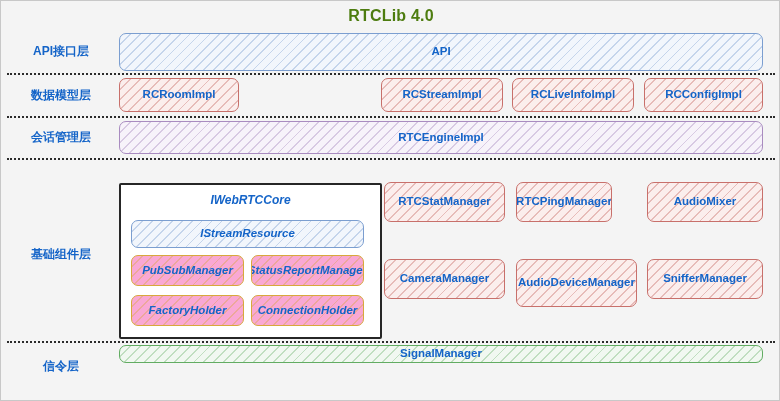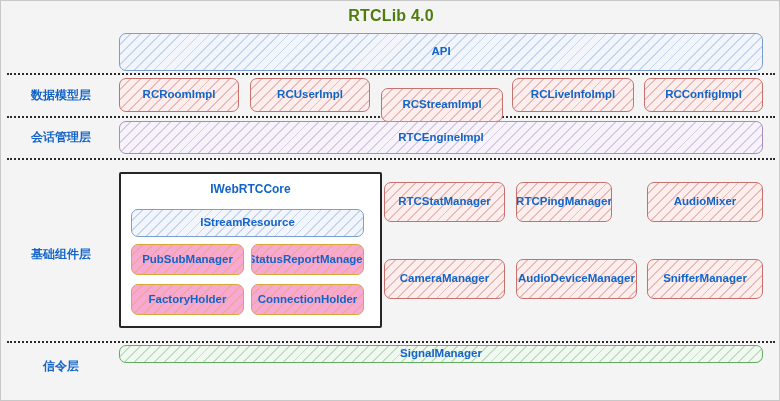--- a/index.html
+++ b/index.html
@@ -147,50 +147,48 @@
 
 <div id="diagram-root">
 
   <div class="title">RTCLib 4.0</div>
 
   <div class="sep" style="top:72px;"></div>
   <div class="sep" style="top:115px;"></div>
   <div class="sep" style="top:157px;"></div>
   <div class="sep" style="top:340px;"></div>
 
+  <div class="layer-label" style="top:50px;">API接口层</div>
   <div class="layer-label" style="top:94px;">数据模型层</div>
   <div class="layer-label" style="top:136px;">会话管理层</div>
   <div class="layer-label" style="top:253px;">基础组件层</div>
   <div class="layer-label" style="top:365px;">信令层</div>
 
   <div class="node v-blue" style="left:118px; top:32px; width:644px; height:38px;">
     <span class="node-label">API</span>
   </div>
 
   <div class="node v-red" style="left:118px; top:77px; width:120px; height:34px;">
     <span class="node-label">RCRoomImpl</span>
   </div>
-  <div class="node v-red" style="left:249px; top:77px; width:120px; height:34px;">
-    <span class="node-label">RCUserImpl</span>
-  </div>
-  <div class="node v-red" style="left:380px; top:77px; width:122px; height:34px;margin-top:10px;">
+  <div class="node v-red" style="left:380px; top:77px; width:122px; height:34px;">
     <span class="node-label">RCStreamImpl</span>
   </div>
   <div class="node v-red" style="left:511px; top:77px; width:122px; height:34px;">
     <span class="node-label">RCLiveInfoImpl</span>
   </div>
   <div class="node v-red" style="left:643px; top:77px; width:119px; height:34px;">
     <span class="node-label">RCConfigImpl</span>
   </div>
 
   <div class="node v-purple" style="left:118px; top:120px; width:644px; height:33px;">
     <span class="node-label">RTCEngineImpl</span>
   </div>
 
-  <div class="group-box" style="left:118px; top:171px; width:263px; height:156px;">
+  <div class="group-box" style="left:118px; top:182px; width:263px; height:156px;font-style:italic;">
     <div class="group-title">IWebRTCCore</div>
 
     <div class="node v-blue" style="left:10px; top:35px; width:233px; height:28px;">
       <span class="node-label">IStreamResource</span>
     </div>
 
     <div class="node v-yellow" style="left:10px; top:70px; width:113px; height:31px;">
       <span class="node-label">PubSubManager</span>
     </div>
     <div class="node v-yellow" style="left:130px; top:70px; width:113px; height:31px;">
@@ -209,21 +207,21 @@
   </div>
   <div class="node v-red" style="left:515px; top:181px; width:96px; height:40px;">
     <span class="node-label">RTCPingManager</span>
   </div>
   <div class="node v-red" style="left:646px; top:181px; width:116px; height:40px;text-align:right;">
     <span class="node-label">AudioMixer</span>
   </div>
   <div class="node v-red" style="left:383px; top:258px; width:121px; height:40px;">
     <span class="node-label">CameraManager</span>
   </div>
-  <div class="node v-red" style="left:515px; top:258px; width:121px; height:40px;justify-content:center;">
+  <div class="node v-red" style="left:515px; top:258px; width:121px; height:48px;justify-content:center;">
     <span class="node-label">AudioDeviceManager</span>
   </div>
   <div class="node v-red" style="left:646px; top:258px; width:116px; height:40px;">
     <span class="node-label">SnifferManager</span>
   </div>
 
   <div class="node v-green" style="left:118px; top:344px; width:644px; height:18px;">
     <span class="node-label">SignalManager</span>
   </div>
 

